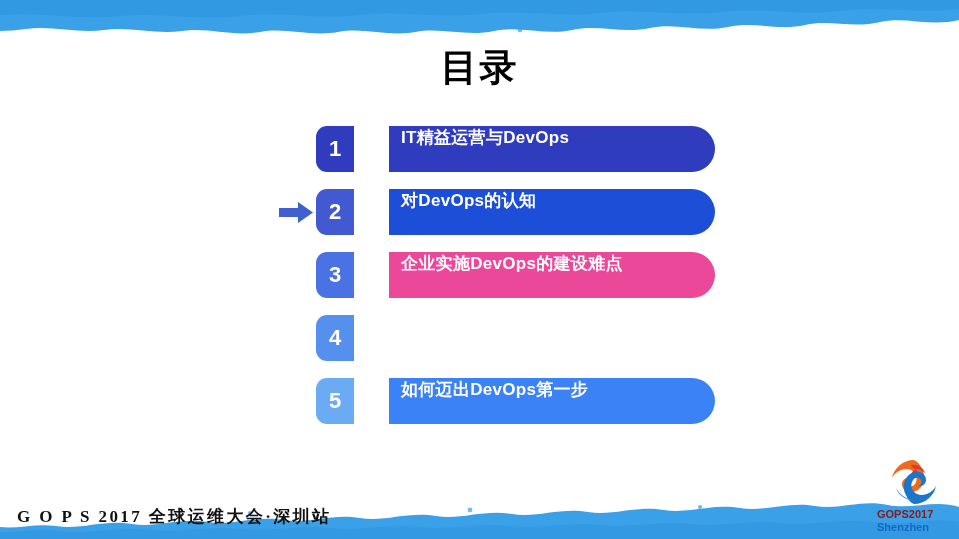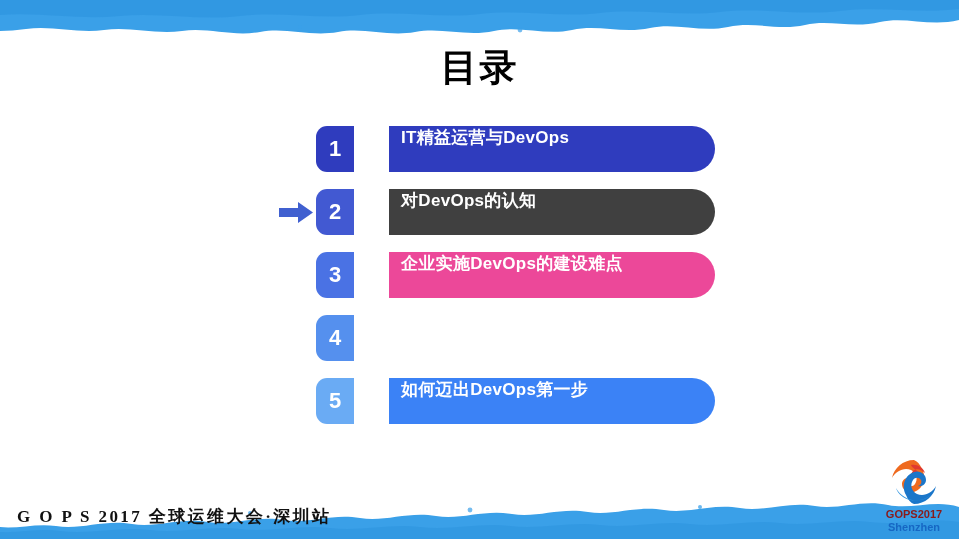--- a/index.html
+++ b/index.html
@@ -130,21 +130,20 @@
     white-space: nowrap;
     font-family: Liberation Serif, serif;
   }
 
   .logo {
     position: absolute;
     right: 8px;
     bottom: 4px;
     width: 74px;
     height: 78px;
-    text-align: center;
   }
   .logo-emblem {
     width: 54px;
     height: 50px;
     margin: 0 auto;
   }
   .logo-emblem svg { display: block; width: 100%; height: 100%; }
   .logo-line1 {
     font-size: 11px;
     font-weight: bold;
@@ -198,21 +197,21 @@
 
     <div class="agenda-row">
       <div class="marker-arrow">
         <svg viewBox="0 0 34 21" aria-hidden="true">
           <path d="M0,6 H19 V0 L34,10.5 L19,21 V15 H0 Z" fill="#4060d0"></path>
         </svg>
       </div>
       <div class="num-badge" style="background:#4259d2">
         <span>2</span>
       </div>
-      <div class="pill" style="background:#404040">
+      <div class="pill" style="background:#1d4ed8">
         <span class="pill-label">对DevOps的认知</span>
       </div>
     </div>
 
     <div class="agenda-row">
       <div class="num-badge" style="background:#4a72e4">
         <span>3</span>
       </div>
       <div class="pill" style="background:#ec4899">
         <span class="pill-label">企业实施DevOps的建设难点</span>

